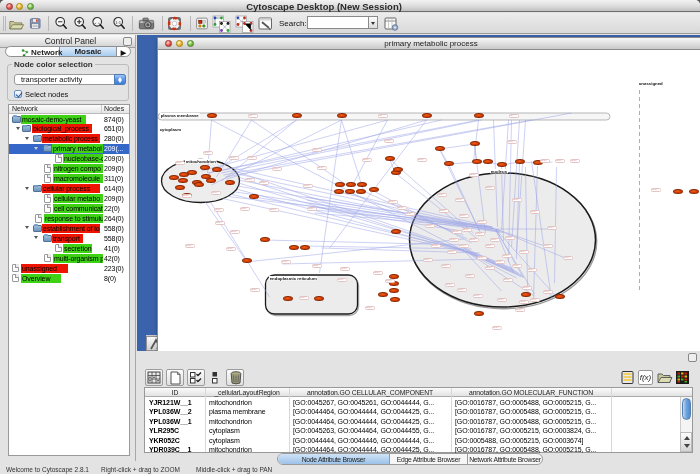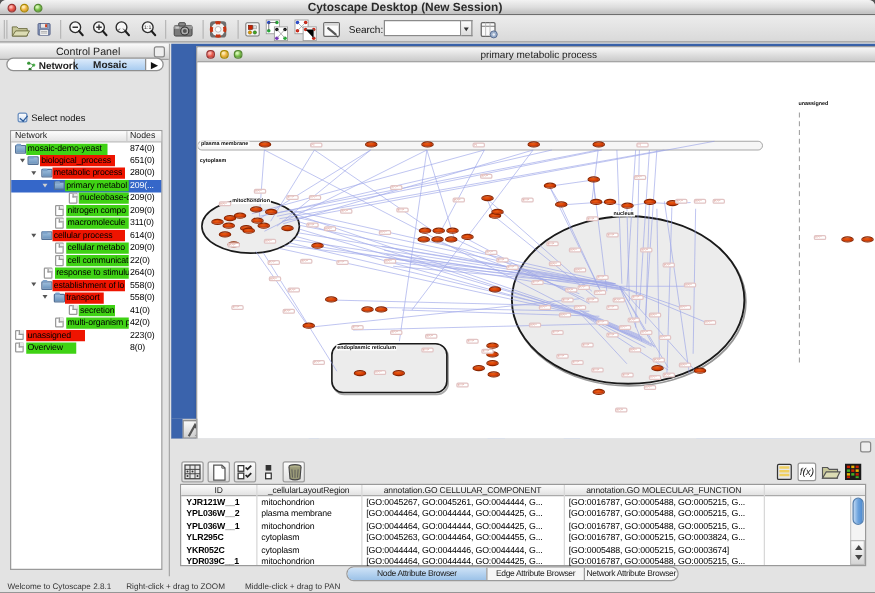--- a/index.html
+++ b/index.html
@@ -256,20 +256,24 @@
           <svg style="position:absolute;left:15px;top:1.5px" width="8" height="8" viewBox="0 0 8 8">
             <circle cx="2" cy="1.5" r="1.3" fill="#3a9a3a"></circle>
             <circle cx="6" cy="3" r="1.3" fill="#55bb55"></circle>
             <circle cx="3" cy="6.5" r="1.3" fill="#2a7a2a"></circle>
             <path d="M2 1.5 L6 3 L3 6.5" stroke="#3a8a3a" stroke-width="0.6" fill="none"></path>
           </svg>
           <span style="position:absolute;left:25px;top:1px">Network</span>
         </div>
       <div class="seg moseg">Mosaic</div>
       <div class="seg arseg">▶</div>
+    </div>
+    <div id="groupbox">
+      <div class="glabel">Node color selection</div>
+      <div id="combo">transporter activity<div class="cap"></div></div>
     </div>
     <div id="selnodes">
         <div class="box"></div>
         <div class="lbl">Select nodes</div>
       </div>
     <div id="treewrap">
       <div id="treehead">
           <span class="c1">Network</span>
           <span class="dv"></span>
           <span class="c2">Nodes</span>

